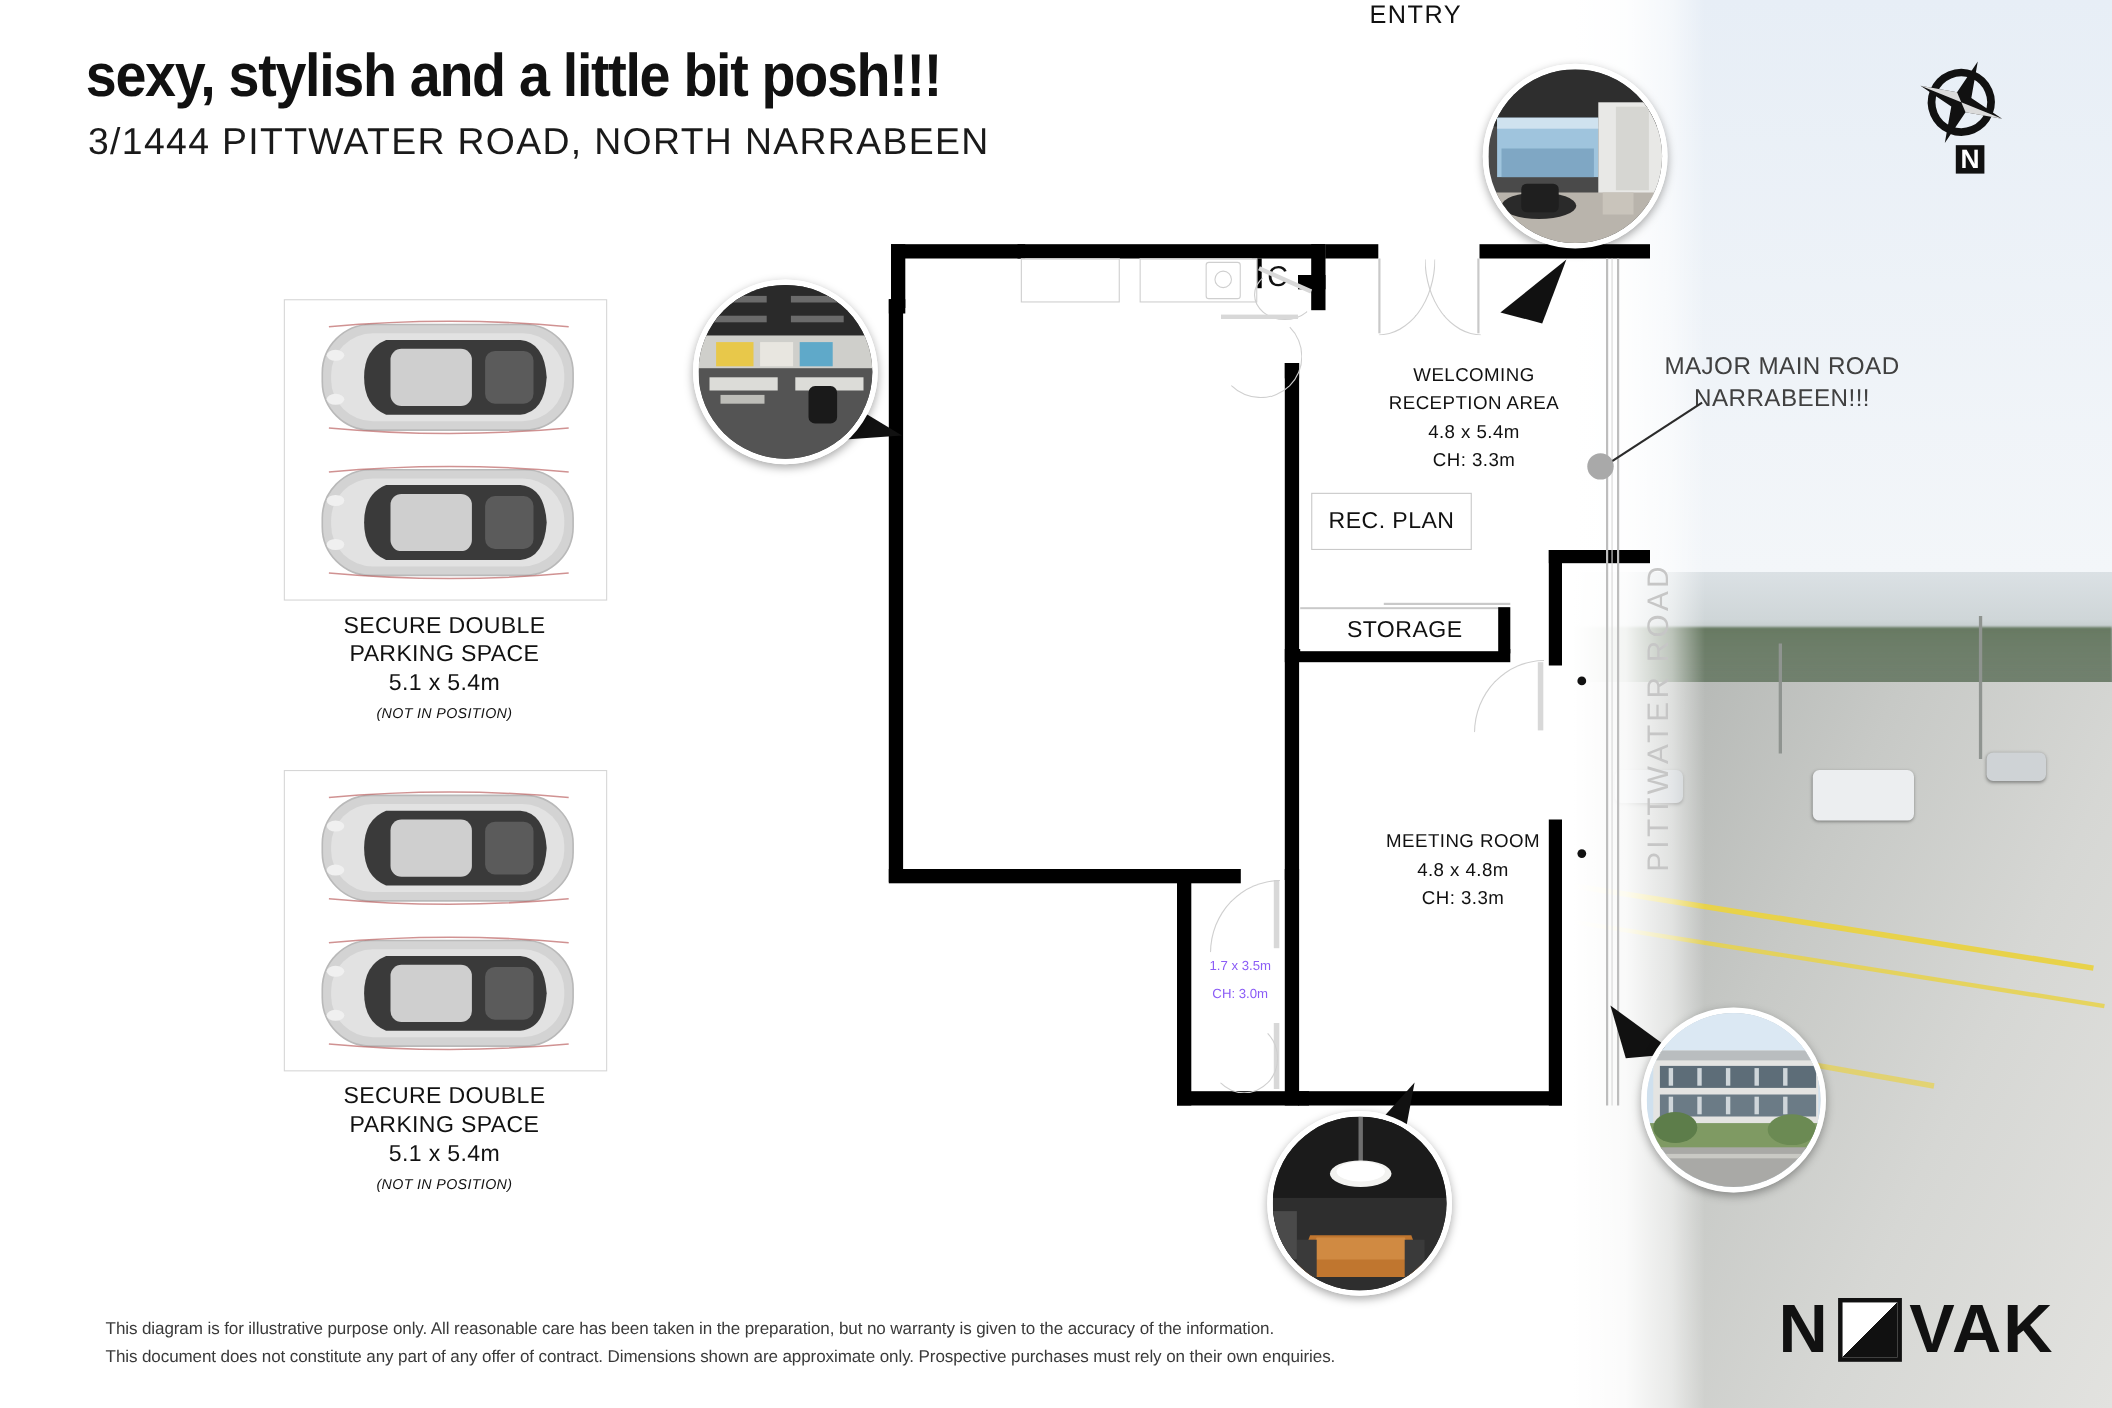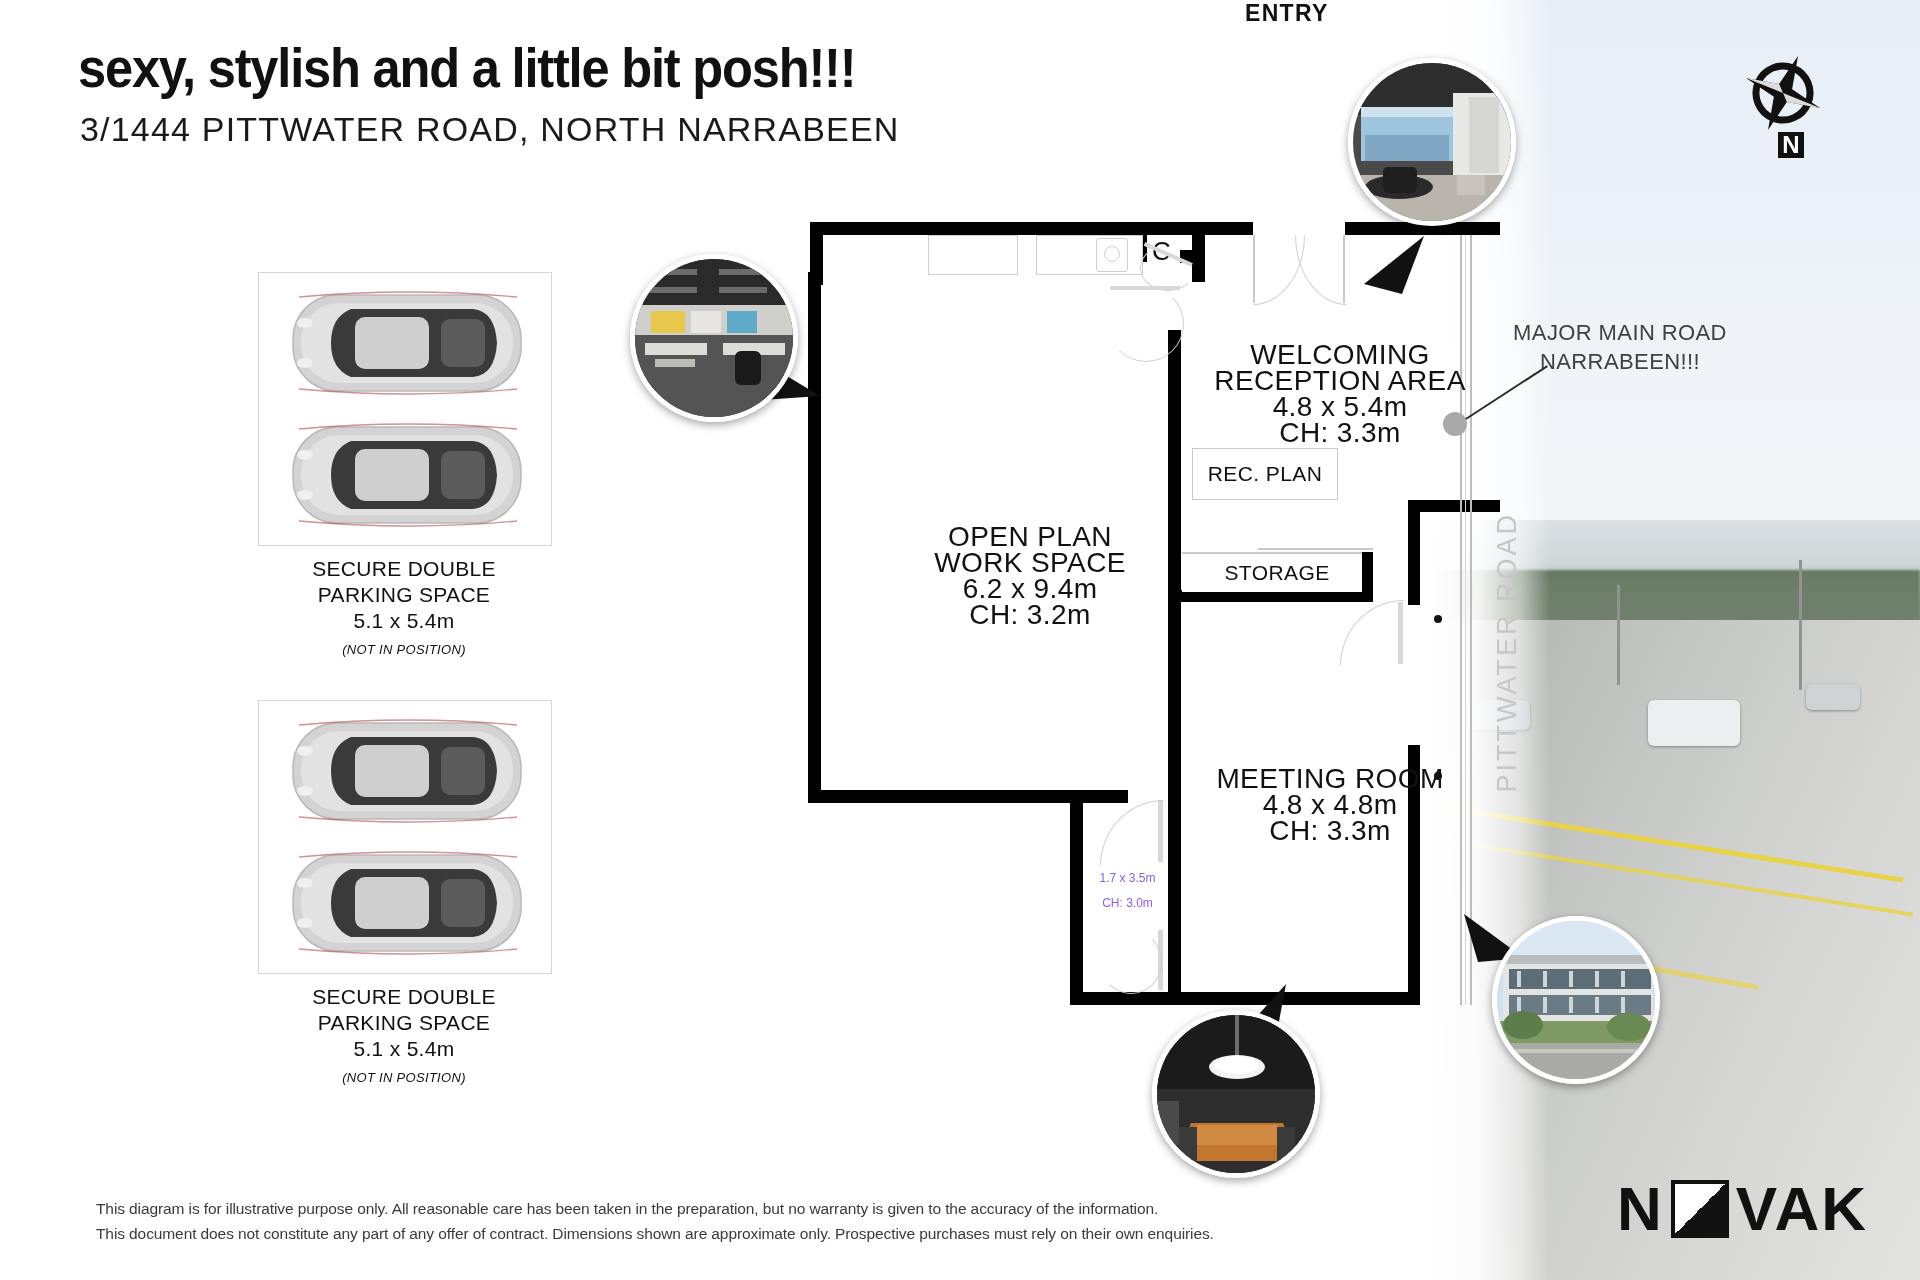--- a/index.html
+++ b/index.html
@@ -84,25 +84,24 @@
     white-space:nowrap;
   }
 
   
   .wall{position:absolute;background:#000;}
   .thinline{position:absolute;background:#c9c9c9;}
   .roomlabel{
     position:absolute;
     text-align:center;
     color:#111;
-    font-size:28px;
+    font-size:17px;
     line-height:26px;
     letter-spacing:.4px;
     white-space:nowrap;
-    margin-top:14px;
   }
   .roomlabel .ln{display:block;}
   .boxlabel{
     position:absolute;
     border:1px solid #c9c9c9;
     display:flex;align-items:center;justify-content:center;
     color:#111;font-size:21px;letter-spacing:.4px;
     background:#fff;
   }
   .small-dim{
@@ -299,26 +298,20 @@
   <div class="dot" style="left:1434px;top:615px;"></div>
 
   <div class="door-leaf" style="left:1158px;top:800px;width:5px;height:62px;"></div>
   <div class="door-arc" style="left:1100px;top:800px;width:62px;height:64px;border-color:transparent;border-top-color:#cfcfcf;border-right-color:#cfcfcf;border-radius:0 100% 0 0;transform:scaleX(-1);"></div>
 
   <div class="door-leaf" style="left:1158px;top:930px;width:5px;height:60px;"></div>
   <div class="door-arc" style="left:1100px;top:930px;width:60px;height:62px;border-color:transparent;border-bottom-color:#cfcfcf;border-right-color:#cfcfcf;"></div>
 
   <div class="dot" style="left:1434px;top:772px;"></div>
 
-  <div class="roomlabel" style="left:880px;top:510px;width:300px;">
-    <span class="ln">OPEN PLAN</span>
-    <span class="ln">WORK SPACE</span>
-    <span class="ln">6.2 x 9.4m</span>
-    <span class="ln">CH: 3.2m</span>
-  </div>
 
   <div class="roomlabel" style="left:1190px;top:328px;width:300px;">
     <span class="ln">WELCOMING</span>
     <span class="ln">RECEPTION AREA</span>
     <span class="ln">4.8 x 5.4m</span>
     <span class="ln">CH: 3.3m</span>
   </div>
 
   <div class="roomlabel" style="left:1180px;top:752px;width:300px;">
     <span class="ln">MEETING ROOM</span>
@@ -335,21 +328,21 @@
 
   <div class="mmr" style="left:1490px;top:318px;width:260px;">
     <span class="ln">MAJOR MAIN ROAD</span><br>
     <span class="ln">NARRABEEN!!!</span>
   </div>
   <div class="leader" style="left:1455px;top:425px;width:110px;transform:rotate(-33deg);"></div>
   <div class="grey-dot" style="left:1443px;top:412px;"></div>
 
   <div class="pitt" style="left:1492px;top:512px;">PITTWATER ROAD</div>
 
-  <style>.entry-label{top:232px;font-weight:bold;}</style>
+  <style>.entry-label{top:232px;}</style>
 
   <div class="park-box" style="left:258px;top:272px;width:292px;height:272px;">
     <svg width="292" height="272" viewBox="0 0 292 272">
       <g>
         <rect x="34" y="22" width="228" height="96" rx="44" fill="#d3d3d3" stroke="#b9b9b9" stroke-width="1.5"></rect>
         <rect x="42" y="30" width="212" height="80" rx="38" fill="#e2e2e2"></rect>
         <path d="M92 36 L214 36 Q236 38 238 70 Q236 102 214 104 L92 104 Q72 96 72 70 Q72 44 92 36 Z" fill="#3a3a3a"></path>
         <rect x="96" y="44" width="74" height="52" rx="10" fill="#cfcfcf"></rect>
         <rect x="182" y="46" width="44" height="48" rx="9" fill="#5b5b5b"></rect>
         <ellipse cx="46" cy="50" rx="8" ry="5" fill="#f0f0f0"></ellipse>

